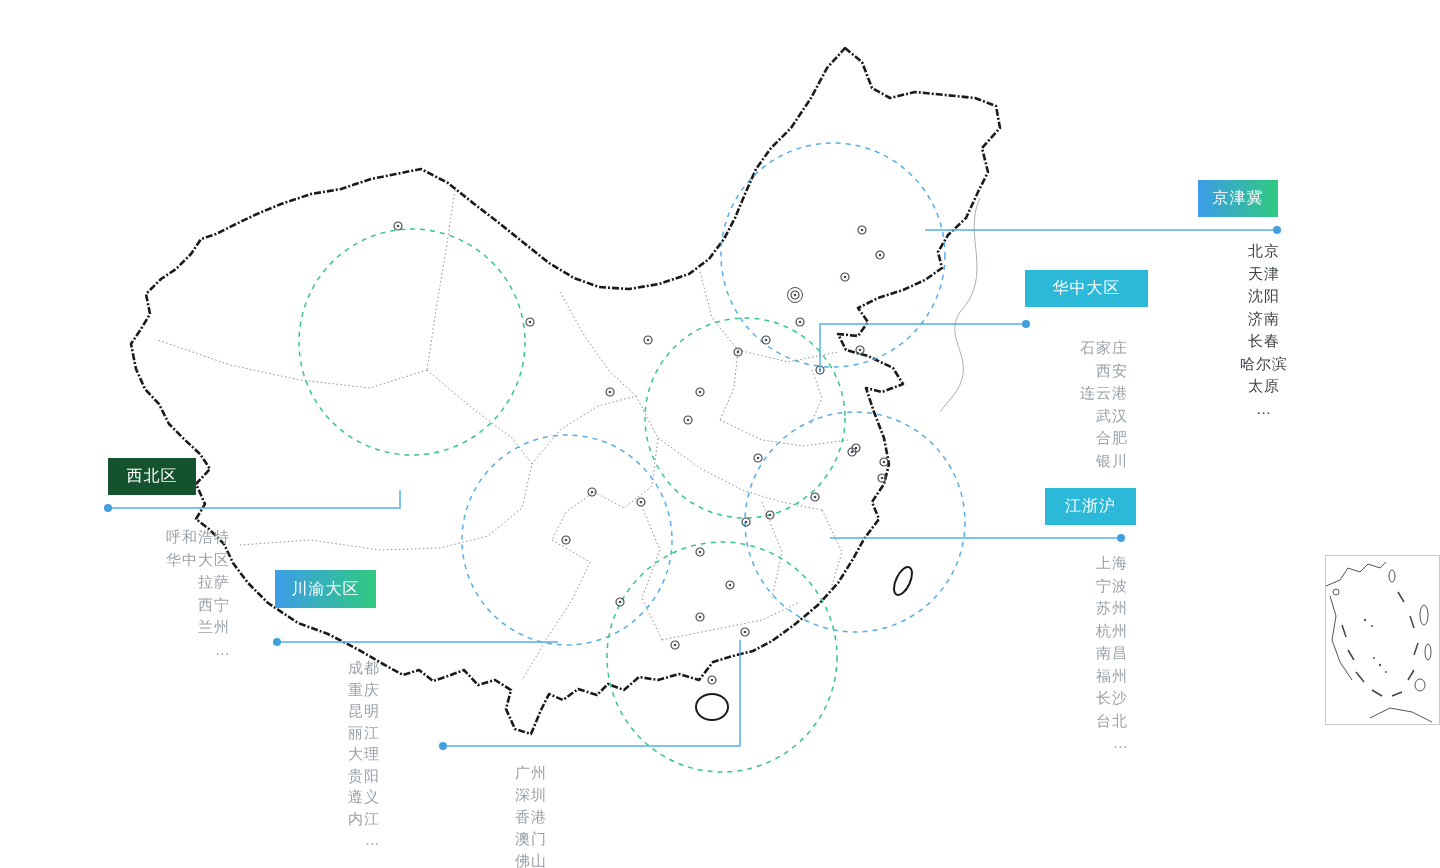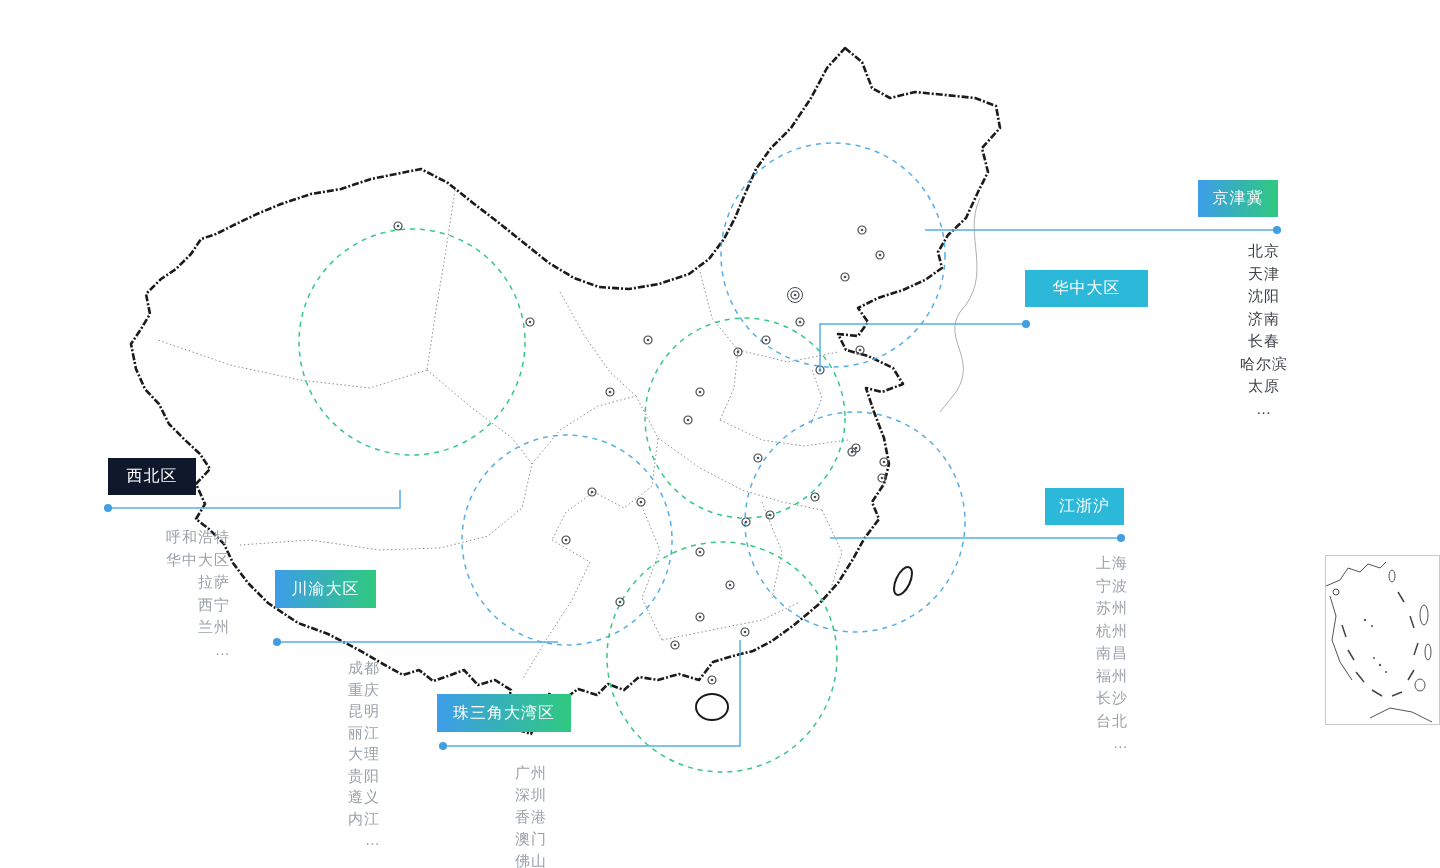--- a/index.html
+++ b/index.html
@@ -9,21 +9,21 @@
     margin-top:40px;
   }
   .stage svg{position:absolute;left:0;top:0;}
   .badge{
     position:absolute;color:#fff;font-size:16px;letter-spacing:1px;
     display:flex;align-items:center;justify-content:center;
     box-sizing:border-box;white-space:nowrap;
   }
   .badge.grad{background:linear-gradient(90deg,#3d9de9,#2fc97f);}
   .badge.cyan{background:#2bb8d9;}
-  .badge.green{background:#0f172a;}
+  .badge.green{background:#14532d;}
   .cities{
     position:absolute;font-size:15px;color:#9aa2a9;line-height:22.5px;
     letter-spacing:1px;
   }
   .cities.dark{color:#3a3f45;}
   .cities.center{text-align:center;}
   .cities.right{text-align:right;}
   .cities.left{text-align:right;}
   .cities .city{white-space:nowrap;}
 </style>
@@ -172,34 +172,41 @@
           <circle cx="1372" cy="586" r="1"></circle>
         <circle cx="1380" cy="625" r="1.2"></circle>
           <circle cx="1386" cy="632" r="1"></circle>
         <circle cx="1374" cy="618" r="1"></circle>
       </g>
     </g>
   </svg>
 
   <div class="badge grad" style="left:1198px;top:140px;width:80px;height:37px;">京津冀</div>
   <div class="badge cyan" style="left:1025px;top:230px;width:123px;height:37px;">华中大区</div>
-  <div class="badge cyan" style="left:1045px;top:448px;width:79px;height:37px;">江浙沪</div>
+  <div class="badge cyan" style="left:1045px;top:448px;width:91px;height:37px;">江浙沪</div>
   <div class="badge green" style="left:108px;top:418px;width:88px;height:37px;">西北区</div>
   <div class="badge grad" style="left:275px;top:530px;width:101px;height:38px;">川渝大区</div>
-  <div class="badge grad" style="left:437px;top:654px;width:134px;height:38px;">珠三角大湾区</div>
 
   <div class="cities dark center" style="left:1212px;top:200px;width:104px;">
       <div class="city">北京</div>
       <div class="city">天津</div>
       <div class="city">沈阳</div>
       <div class="city">济南</div>
       <div class="city">长春</div>
       <div class="city">哈尔滨</div>
       <div class="city">太原</div>
       <div class="city">...</div>
+    </div>
+  <div class="cities right" style="left:1026px;top:297px;width:102px;">
+      <div class="city">石家庄</div>
+      <div class="city">西安</div>
+      <div class="city">连云港</div>
+      <div class="city">武汉</div>
+      <div class="city">合肥</div>
+      <div class="city">银川</div>
     </div>
   <div class="cities right" style="left:1026px;top:512px;width:102px;">
       <div class="city">上海</div>
       <div class="city">宁波</div>
       <div class="city">苏州</div>
       <div class="city">杭州</div>
       <div class="city">南昌</div>
       <div class="city">福州</div>
       <div class="city">长沙</div>
       <div class="city">台北</div>

